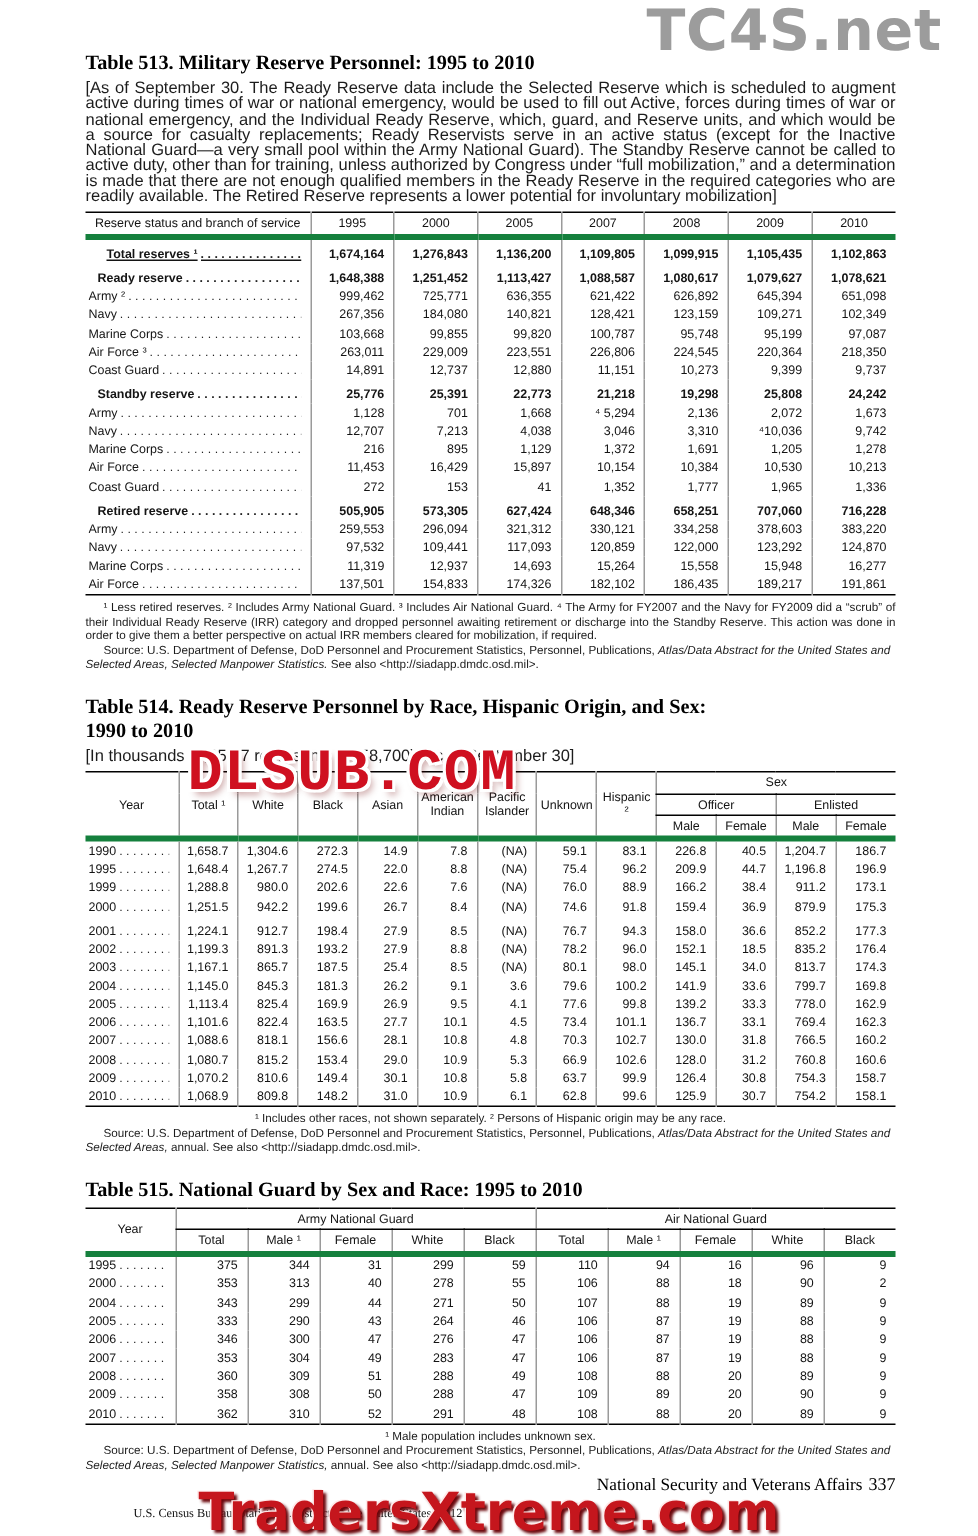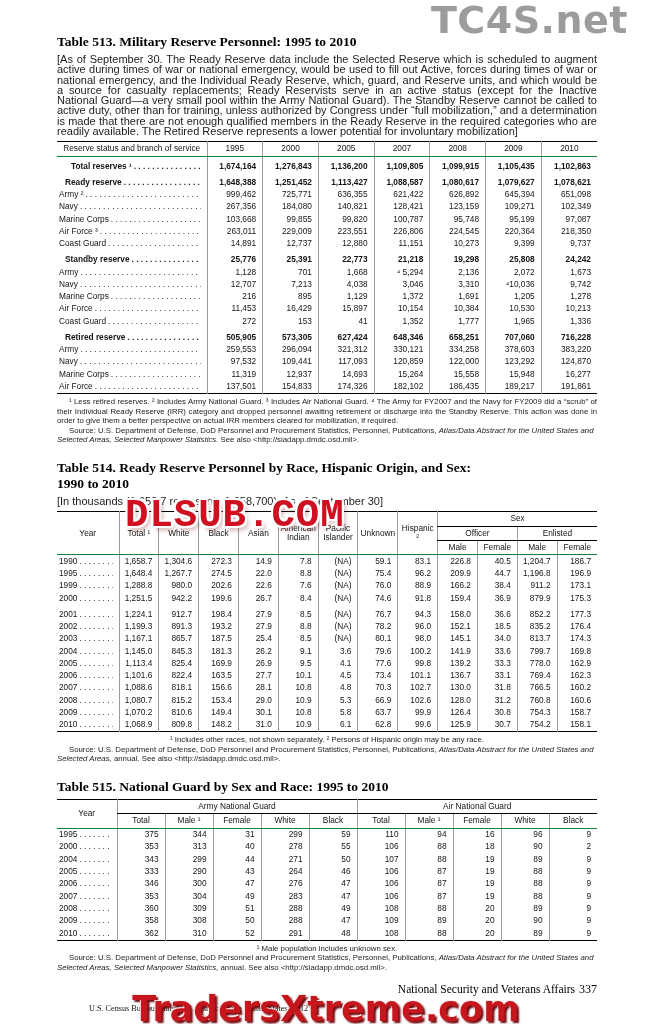--- a/index.html
+++ b/index.html
@@ -9,32 +9,32 @@
   section{margin-bottom:15px;}
   h2.tbl-title{font-family:"Liberation Serif","DejaVu Serif",serif;font-size:13.5px;font-weight:bold;
                margin:0 0 4px;color:#000;white-space:pre-line;}
   p.bracket{font-size:11px;line-height:10.3px;margin:0 0 5px;text-align:justify;color:#1c1c1c;}
   table.dt{width:100%;border-collapse:collapse;table-layout:fixed;font-size:8.3px;
            border-top:1.5px solid #000;border-bottom:1px solid #000;color:#141414;}
   table.dt th,table.dt td{border-left:1px solid #9a9a9a;}
   table.dt .first{border-left:none;}
   table.dt thead th{font-weight:normal;text-align:center;vertical-align:middle;
                     padding:2px 2px;line-height:9.4px;}
-  table.dt thead tr:last-child th,table.dt thead th[rowspan]{border-bottom:1px solid #15803d;margin-top:37px;}
+  table.dt thead tr:last-child th,table.dt thead th[rowspan]{border-bottom:4px solid #15803d;margin-top:37px;}
   table.dt thead th.gb{border-bottom:1px solid #000;}
   table.dt tbody td{padding:1.3px 6px 1.3px 2px;line-height:9.7px;vertical-align:bottom;}
   table.dt td.num{text-align:right;}
   table.dt tr.b{font-weight:bold;}
   table.dt tr.gap td{padding-top:5px;}
   .leaderflex{display:flex;align-items:baseline;overflow:hidden;}
   .lbl{white-space:nowrap;}
   .dots{flex:1 1 auto;overflow:hidden;white-space:nowrap;margin-left:2px;color:#222;}
   .dots::after{content:". . . . . . . . . . . . . . . . . . . . . . . . . . . . . . . . . . . . . . . . . . . .";}
   td.ind1 .leaderflex{padding-left:6px;}
-  td.ind2 .leaderflex{padding-left:12px;}
+  td.ind2 .leaderflex{padding-left:12px;text-decoration:underline;}
   p.fn{font-size:7.8px;line-height:9.6px;margin:3px 0 0;text-align:justify;text-indent:12px;color:#1c1c1c;}
   p.fn.center{text-align:center;text-indent:0;}
   p.src{font-size:7.8px;line-height:9.6px;margin:0;text-indent:12px;color:#1c1c1c;}
   .it{font-style:italic;}
   
   .wm-top{position:absolute;top:-2px;right:24px;font-weight:bold;font-size:38px;color:#9c9c9c;
           font-family:"DejaVu Sans",sans-serif;letter-spacing:0.5px;z-index:5;}
   .wm-mid{position:absolute;top:494px;left:106px;font-weight:bold;font-size:39px;color:#cf1020;
           letter-spacing:1px;z-index:5;font-family:Liberation Mono, monospace;
           text-shadow:-2px -2px 0 #fff,2px -2px 0 #fff,-2px 2px 0 #fff,2px 2px 0 #fff,3px 4px 5px rgba(110,0,0,.35);margin-left:19px;}

